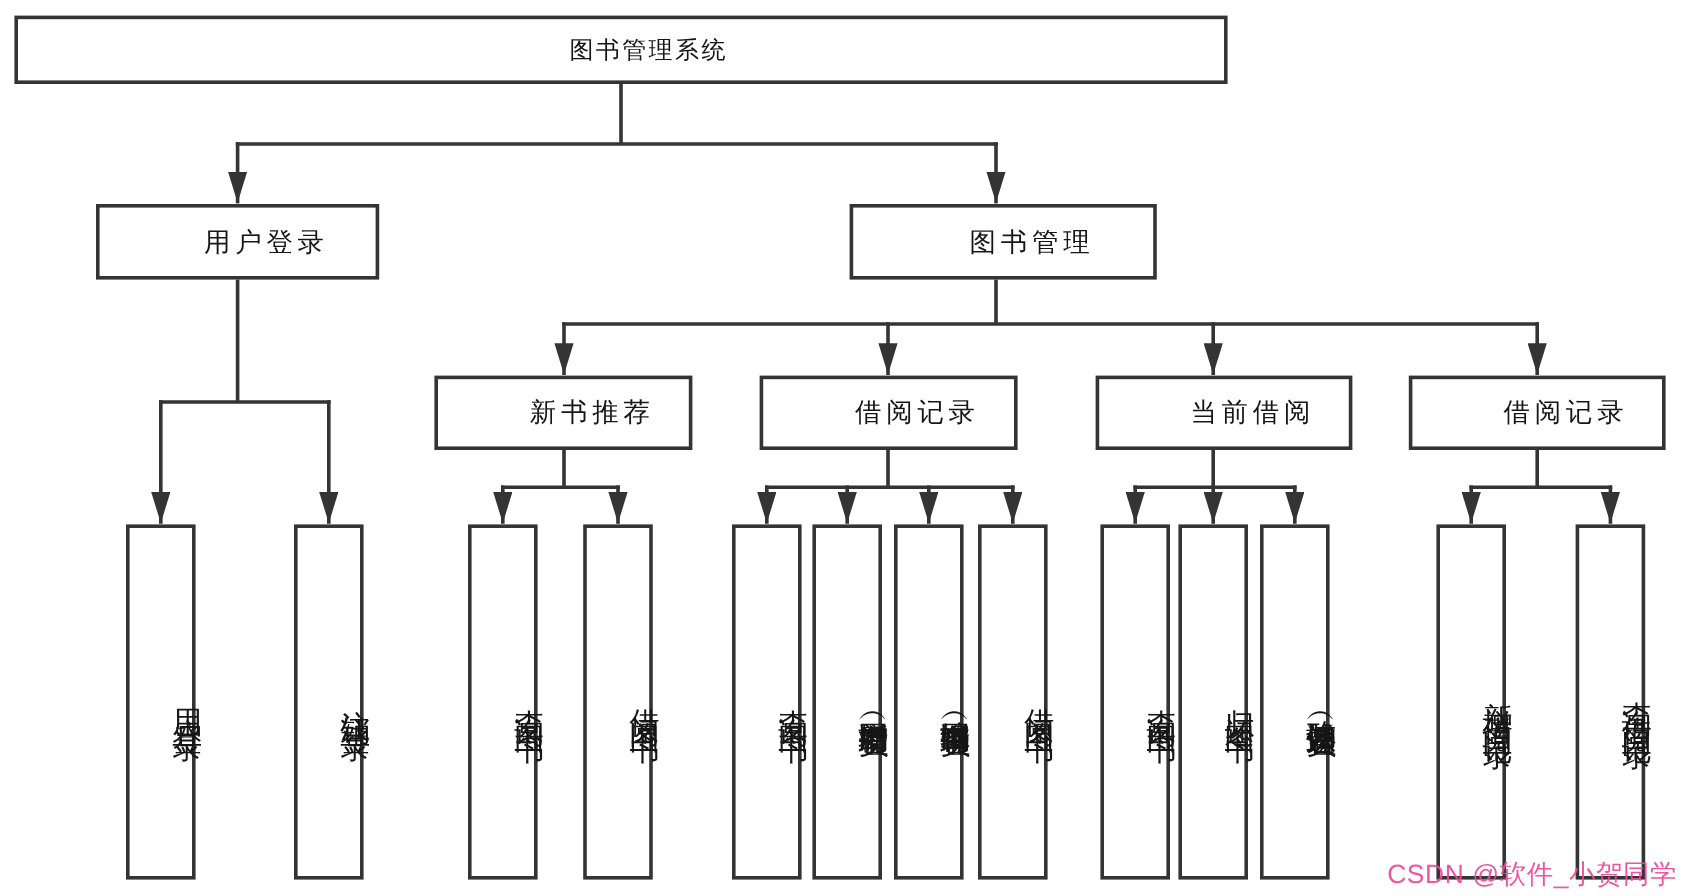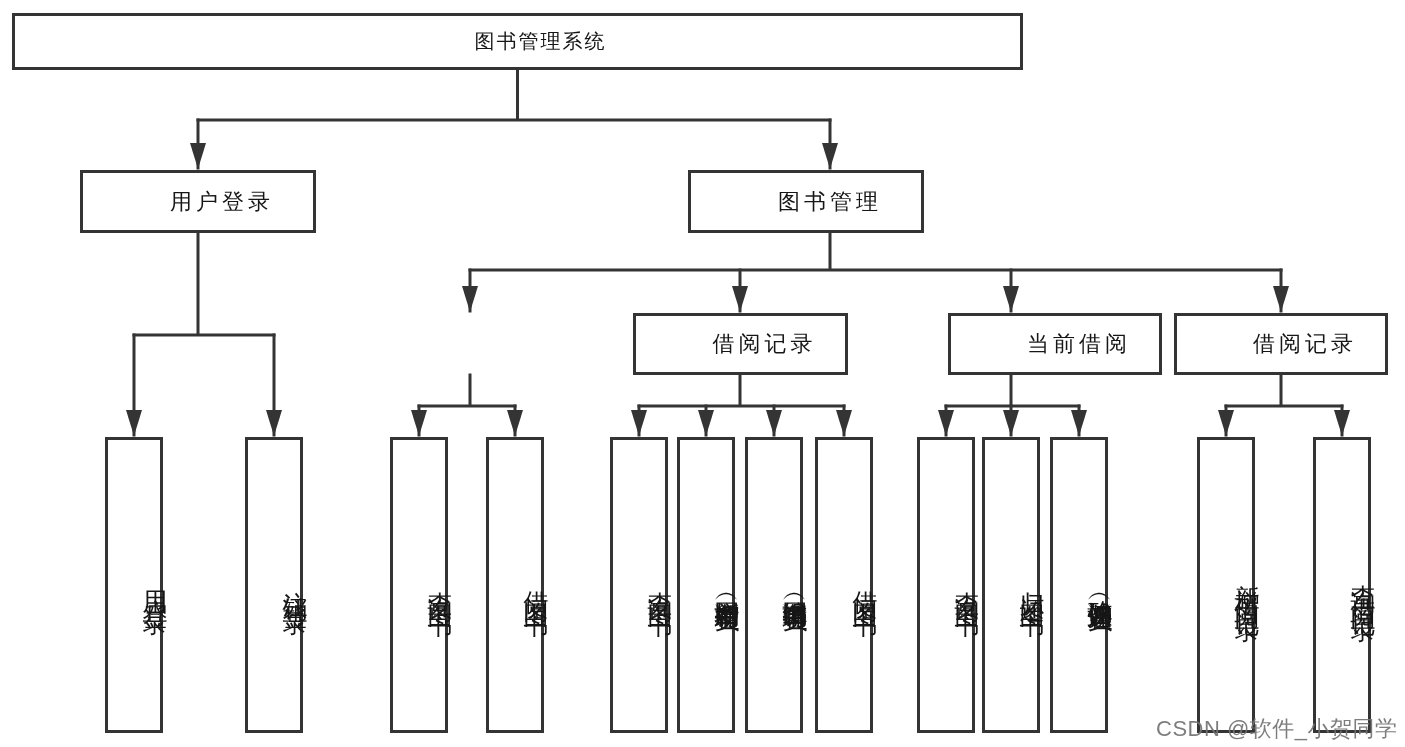--- a/index.html
+++ b/index.html
@@ -17,34 +17,34 @@
   .root-box{font-size:20px;letter-spacing:2px;text-indent:2px;}
   .leaf{
     top:437px;height:296px;width:58px;
     writing-mode:vertical-rl;text-orientation:mixed;
     font-size:25px;letter-spacing:7px;
   }
   .leaf.tight{letter-spacing:1px;}
   
   .p-root{left:12px;top:13px;width:1011px;height:57px;}
   .p-login{left:80px;top:170px;width:236px;height:63px;}
-  .p-mgmt{left:688px;top:170px;width:236px;height:63px;text-align:right;}
+  .p-mgmt{left:708px;top:170px;width:256px;height:63px;text-align:right;}
   .p-s0{left:362px;top:313px;width:215px;height:62px;}
   .p-s1{left:633px;top:313px;width:215px;height:62px;}
-  .p-s2{left:948px;top:313px;width:214px;height:62px;}
+  .p-s2{left:913px;top:313px;width:214px;height:62px;}
   .p-s3{left:1174px;top:313px;width:214px;height:62px;justify-content:center;}
   .p-l0{left:105px;}  .p-l1{left:245px;}
   .p-l2{left:390px;}  .p-l3{left:486px;}
   .p-l4{left:610px;}  .p-l5{left:677px;}
   .p-l6{left:745px;}  .p-l7{left:815px;}
   .p-l8{left:917px;}  .p-l9{left:982px;}  .p-l10{left:1050px;}
   .p-l11{left:1197px;} .p-l12{left:1313px;}
   .watermark{
     position:absolute;left:1156px;top:714px;z-index:5;
-    font-size:22px;color:#737373;opacity:.92;letter-spacing:0.5px;
+    font-size:22px;color:#ec4899;opacity:.92;letter-spacing:0.5px;
   }
 </style>
 </head>
 <body>
 
 <div class="stage">
 
   <svg class="connectors" width="1405" height="747" viewBox="0 0 1405 747">
     <defs>
       <marker id="ah" viewBox="0 0 26 16" refX="25" refY="8" markerWidth="26" markerHeight="16" markerUnits="userSpaceOnUse" orient="auto">
@@ -92,20 +92,23 @@
     <span>图书管理系统</span>
   </div>
 
   <div class="box hdr p-login">
     <span>用户登录</span>
   </div>
   <div class="box hdr p-mgmt">
     <span>图书管理</span>
   </div>
 
+  <div class="box hdr p-s0">
+    <span>新书推荐</span>
+  </div>
   <div class="box hdr p-s1">
     <span>借阅记录</span>
   </div>
   <div class="box hdr p-s2">
     <span>当前借阅</span>
   </div>
   <div class="box hdr p-s3">
     <span>借阅记录</span>
   </div>
 

